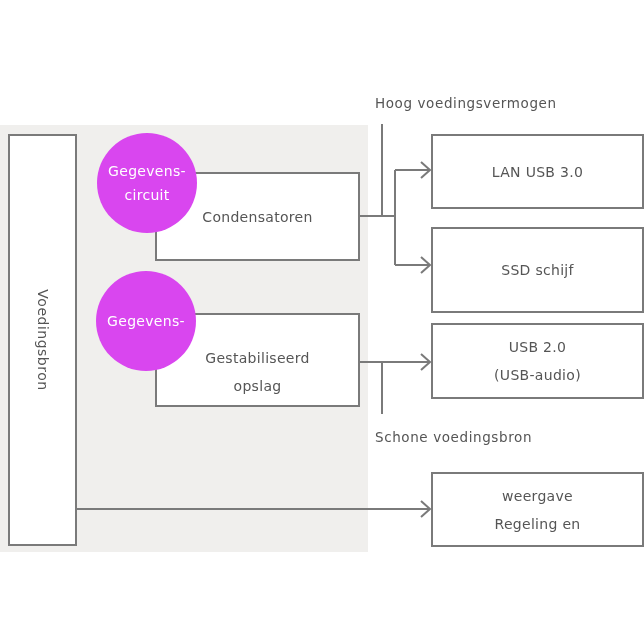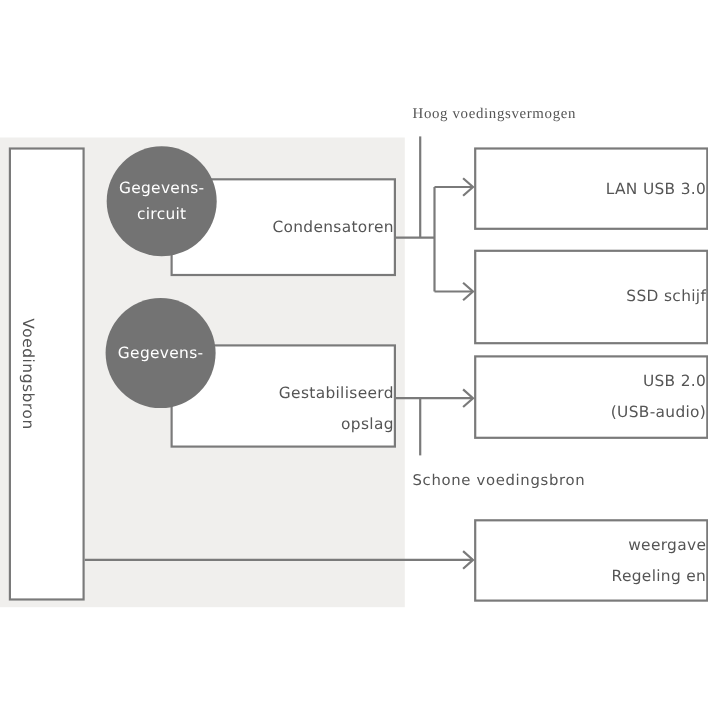--- a/index.html
+++ b/index.html
@@ -1,38 +1,38 @@
 <!DOCTYPE html>
 <html><head>
 <meta charset="utf-8">
 <style>
   html, body { margin: 0; padding: 0; background: #ffffff; }
   body { width: 644px; height: 644px; position: relative; overflow: hidden;
          font-family: "DejaVu Sans", sans-serif; color: #555555; }
   .panel { position: absolute; left: 0; top: 125px; width: 368px; height: 427px; background: #f0efed; }
   .box { position: absolute; box-sizing: border-box; border: 2px solid #7a7a7a; background: #ffffff;
-         display: flex; flex-direction: column; align-items: flex-end; justify-content: center;
+         display: flex; flex-direction: column; align-items: center; justify-content: center;
          font-size: 14px; line-height: 28px; letter-spacing: 0.3px; color: #555555; }
-  .circle { position: absolute; width: 100px; height: 100px; border-radius: 50%; background: #737373;
+  .circle { position: absolute; width: 100px; height: 100px; border-radius: 50%; background: #d946ef;
             color: #ffffff; display: flex; flex-direction: column; align-items: center; justify-content: center;
             font-size: 14px; line-height: 24px; letter-spacing: 0.3px; z-index: 3; }
   .label { position: absolute; font-size: 13.5px; letter-spacing: 0.6px; color: #555555; white-space: nowrap; }
   .vtext { transform: rotate(90deg); white-space: nowrap; font-size: 14px; letter-spacing: 0.5px; }
   svg.wires { position: absolute; left: 0; top: 0; z-index: 2; pointer-events: none; }
 </style>
 </head>
 <body>
 
 <div class="panel"></div>
 
 <div class="box" style="left:8px; top:134px; width:69px; height:412px;">
   <span class="vtext">Voedingsbron</span>
 </div>
 
-<div class="box" style="left:155px; top:162px; width:205px; height:89px; padding-left:0;">
+<div class="box" style="left:155px; top:172px; width:205px; height:89px; padding-left:0;">
   <span style="margin-left:0;">Condensatoren</span>
 </div>
 
 <div class="box" style="left:155px; top:313px; width:205px; height:94px; padding-top:24px;">
   <span>Gestabiliseerd</span>
   <span>opslag</span>
 </div>
 
 <div class="circle" style="left:97px; top:133px;">
   <span>Gegevens-</span>
@@ -50,21 +50,21 @@
 </div>
 <div class="box" style="left:431px; top:323px; width:213px; height:76px;">
   <span>USB 2.0</span>
   <span>(USB-audio)</span>
 </div>
 <div class="box" style="left:431px; top:472px; width:213px; height:75px;">
   <span>weergave</span>
   <span>Regeling en</span>
 </div>
 
-<div class="label" style="left:375px; top:95px;font-family:Liberation Serif, serif;">Hoog voedingsvermogen</div>
+<div class="label" style="left:375px; top:95px;">Hoog voedingsvermogen</div>
 <div class="label" style="left:375px; top:429px;text-align:right;">Schone voedingsbron</div>
 
 <svg class="wires" width="644" height="644" viewBox="0 0 644 644">
   <g fill="none" stroke="#7a7a7a" stroke-width="2">
 
     <path d="M360 216 H395"></path>
     <path d="M382 124 V216"></path>
     <path d="M395 170 V265"></path>
     <path d="M395 170 H430"></path>
     <path d="M421 162 L430 170 L421 178"></path>

